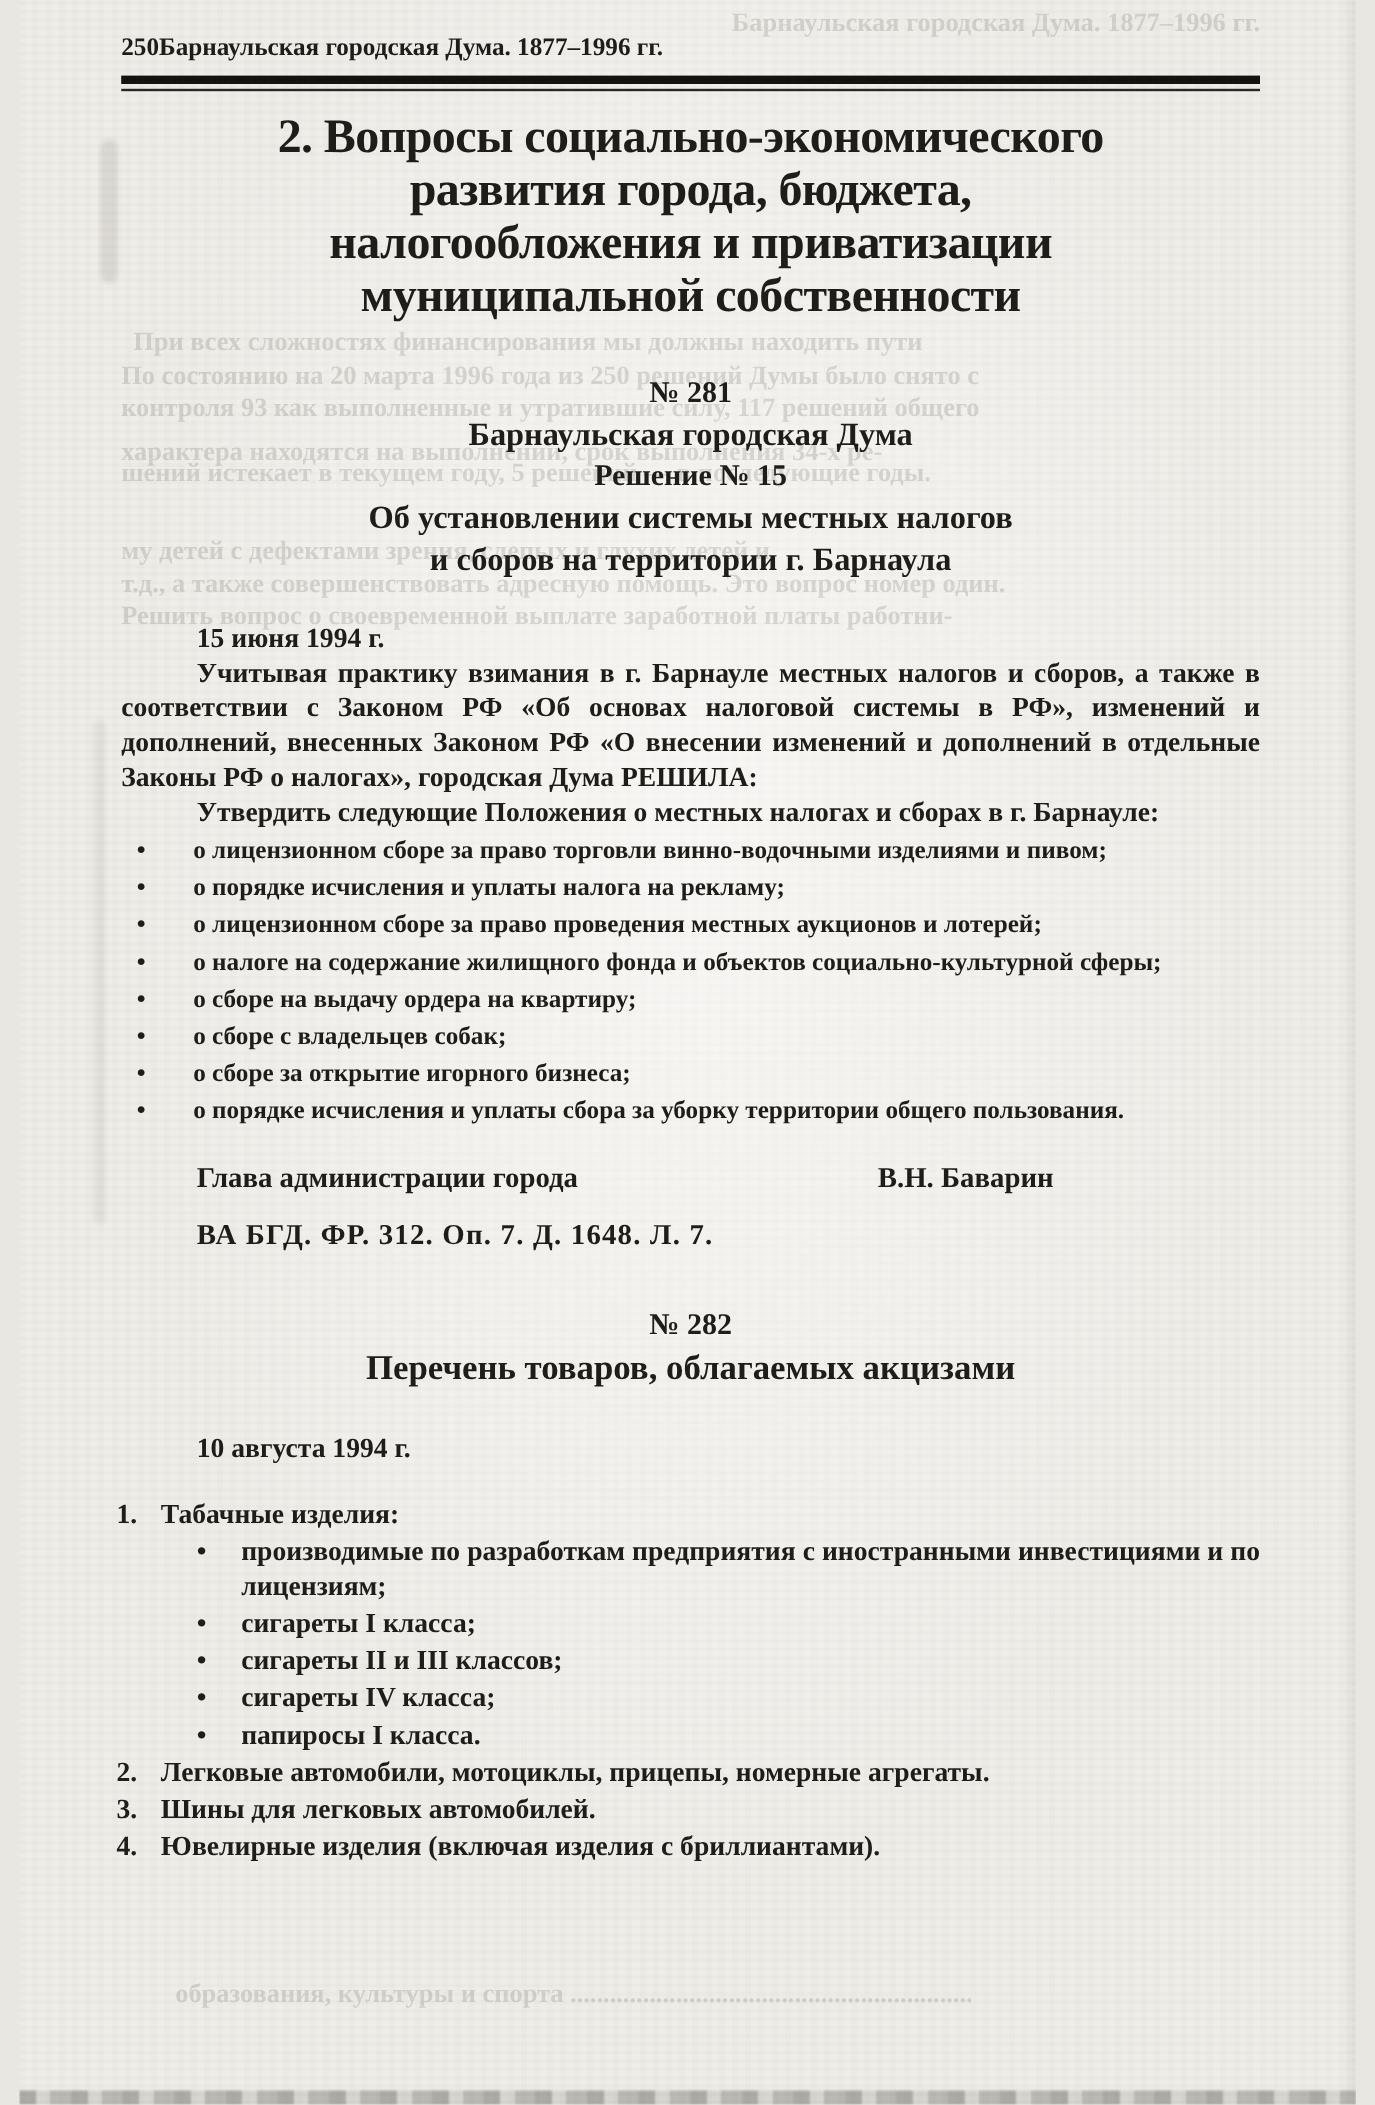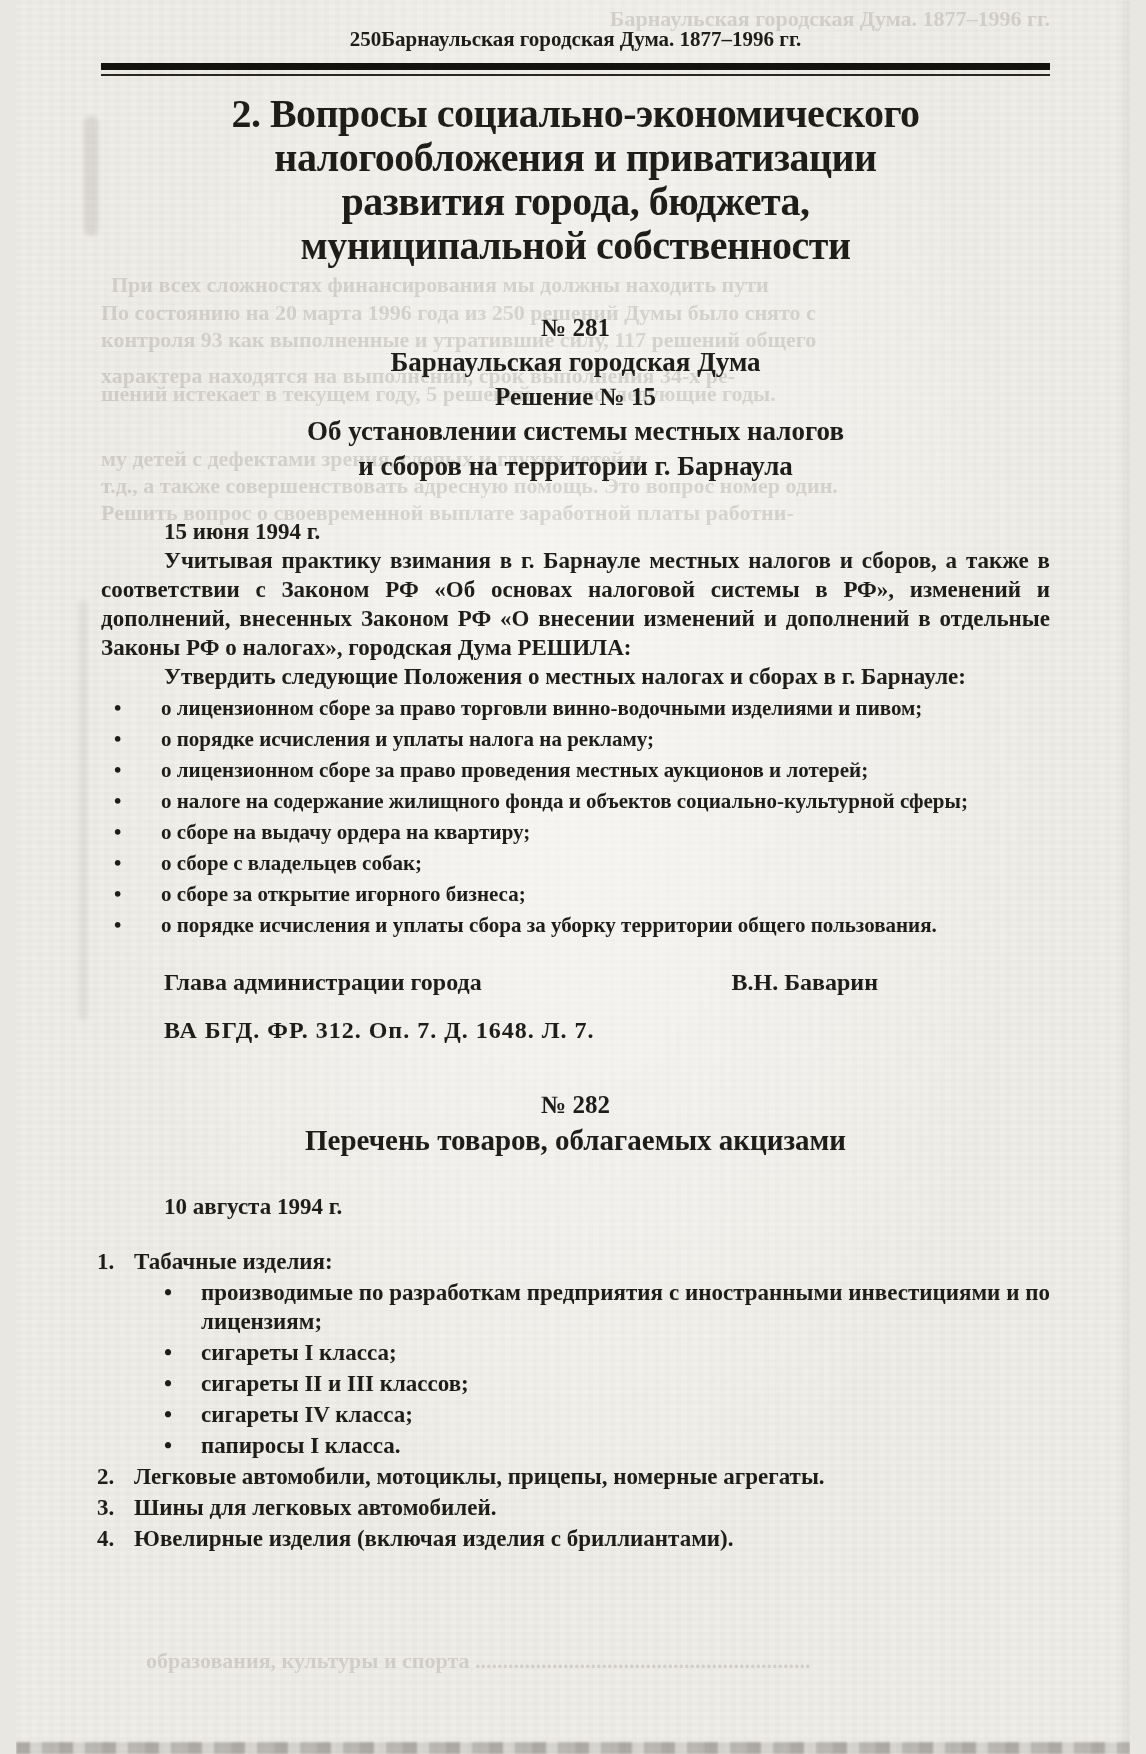--- a/index.html
+++ b/index.html
@@ -11,21 +11,21 @@
       radial-gradient(ellipse at 50% 40%, rgba(255,255,255,.55) 0%, rgba(255,255,255,0) 60%),
       repeating-linear-gradient(0deg, rgba(90,85,75,.025) 0 3px, rgba(0,0,0,0) 3px 7px),
       repeating-linear-gradient(90deg, rgba(90,85,75,.02) 0 5px, rgba(0,0,0,0) 5px 11px),
       #efede8;
     overflow:hidden;
     font-family:Liberation Serif, serif;
     color:#1f1d19;
   }
   .content{position:absolute;left:85px;right:80px;top:26px;z-index:2;}
   
-  .runhead{display:flex;justify-content:center;align-items:baseline;
+  .runhead{display:flex;justify-content:flex-start;align-items:baseline;
     font-size:21px;font-weight:bold;line-height:26px;}
   .rule{margin-top:11px;height:4px;border-top:7px solid #15130f;border-bottom:2px solid #2a2722;}
   
   .sec-title{margin-top:16px;text-align:center;font-weight:bold;
     font-size:40px;line-height:44px;letter-spacing:-0.5px;}
   
   .doc-head{margin-top:44px;text-align:center;font-weight:bold;}
   .doc-num{font-size:25px;line-height:32px;}
   .doc-org{font-size:27px;line-height:36px;}
   .doc-dec{font-size:25px;line-height:34px;}
@@ -105,22 +105,22 @@
   <div class="content">
 
     <div class="runhead">
       <span>250</span>
       <span>Барнаульская городская Дума. 1877–1996 гг.</span>
     </div>
     <div class="rule"></div>
 
     <div class="sec-title">
       <div>2. Вопросы социально-экономического</div>
+      <div>развития города, бюджета,</div>
       <div>налогообложения и приватизации</div>
-      <div>развития города, бюджета,</div>
       <div>муниципальной собственности</div>
     </div>
 
     <section>
       <div class="doc-head">
         <div class="doc-num">№ 281</div>
         <div class="doc-org">Барнаульская городская Дума</div>
         <div class="doc-dec">Решение № 15</div>
         <div class="doc-subj">Об установлении системы местных налогов</div>
         <div class="doc-subj">и сборов на территории г. Барнаула</div>

